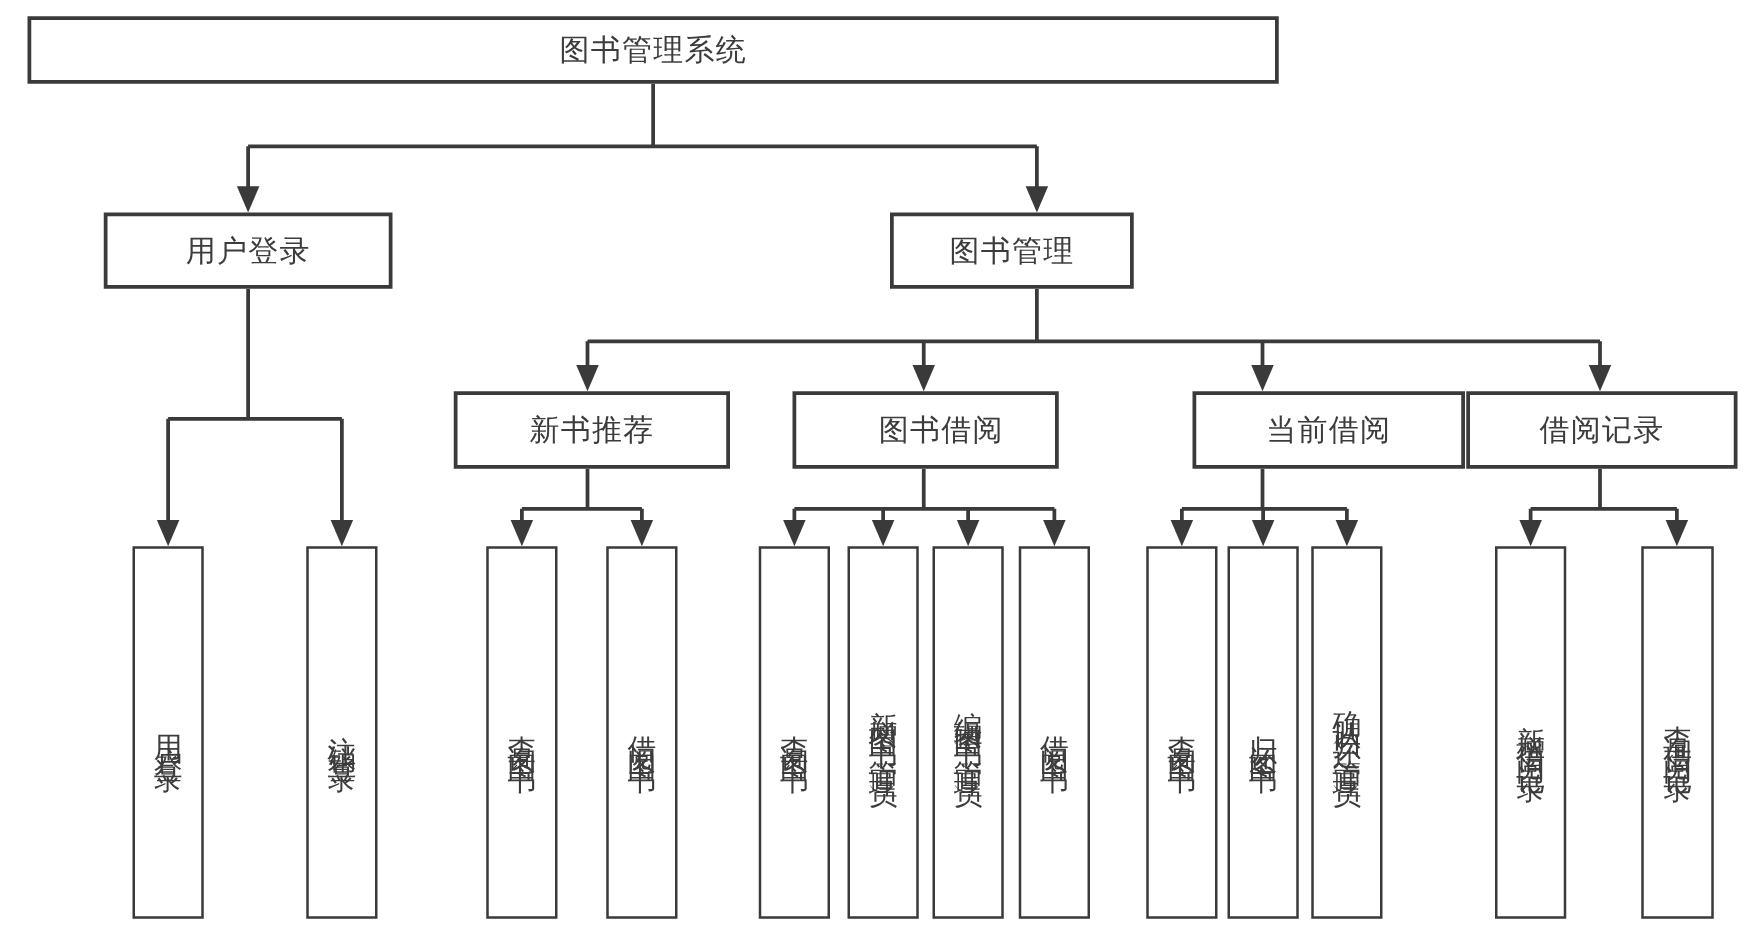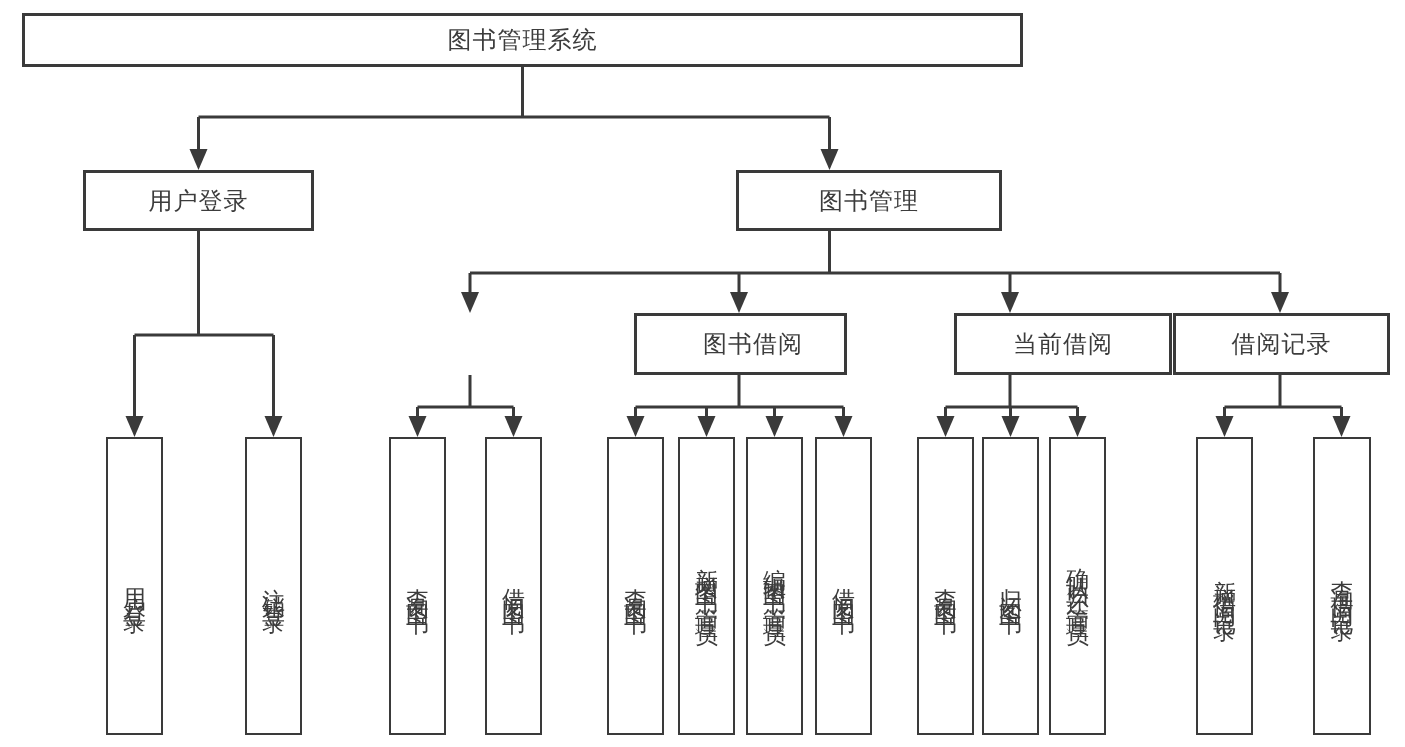--- a/index.html
+++ b/index.html
@@ -121,24 +121,27 @@
     </g>
   </svg>
 
   <div class="box hbox root-box" style="left:22px; top:13px; width:1001px; height:54px;">
     <span class="lbl">图书管理系统</span>
   </div>
 
   <div class="box hbox" style="left:83px; top:170px; width:231px; height:61px;">
     <span class="lbl">用户登录</span>
   </div>
-  <div class="box hbox" style="left:736px; top:170px; width:266px; height:61px;">
+  <div class="box hbox" style="left:712px; top:170px; width:195px; height:61px;">
     <span class="lbl">图书管理</span>
   </div>
 
+  <div class="box hbox" style="left:363px; top:313px; width:221px; height:62px;">
+    <span class="lbl">新书推荐</span>
+  </div>
   <div class="box hbox" style="left:634px; top:313px; width:213px; height:62px;padding-left:25px;">
     <span class="lbl">图书借阅</span>
   </div>
   <div class="box hbox" style="left:954px; top:313px; width:218px; height:62px;">
     <span class="lbl">当前借阅</span>
   </div>
   <div class="box hbox" style="left:1173px; top:313px; width:217px; height:62px;">
     <span class="lbl">借阅记录</span>
   </div>
 

